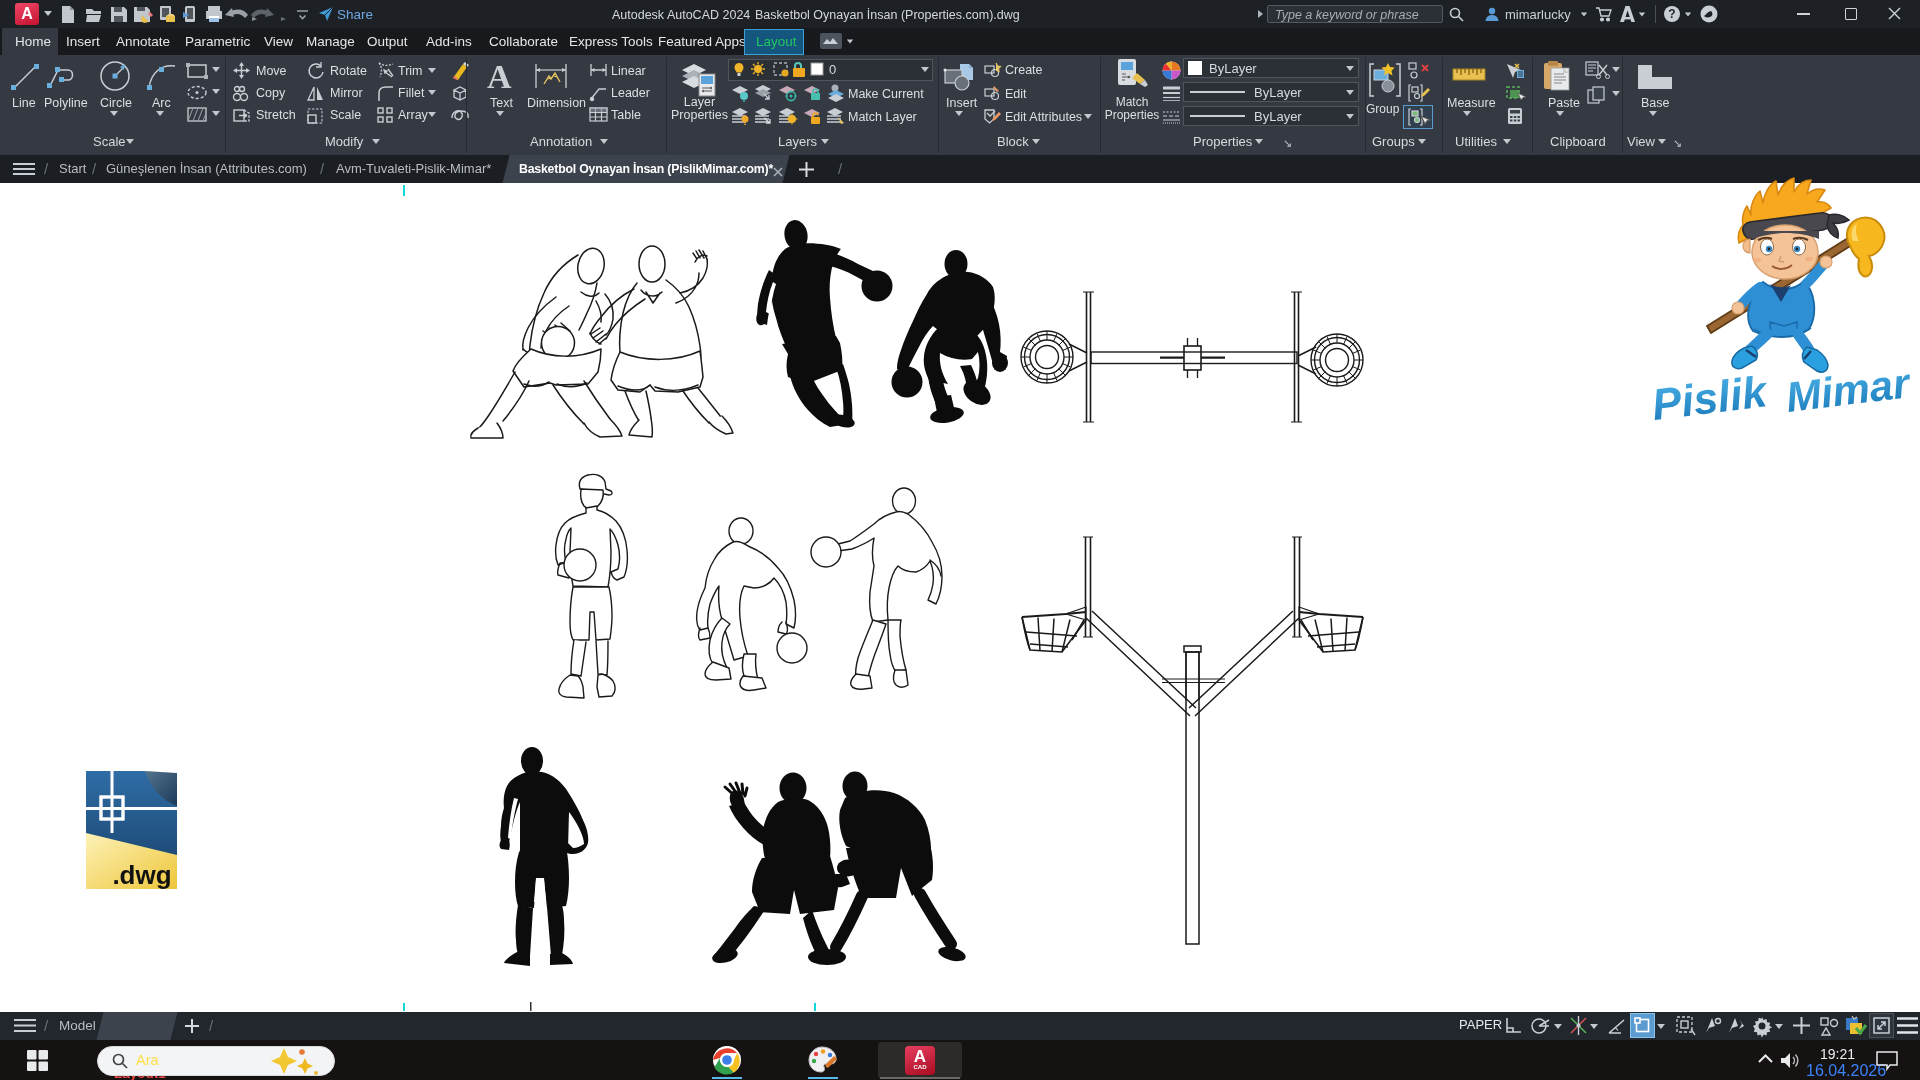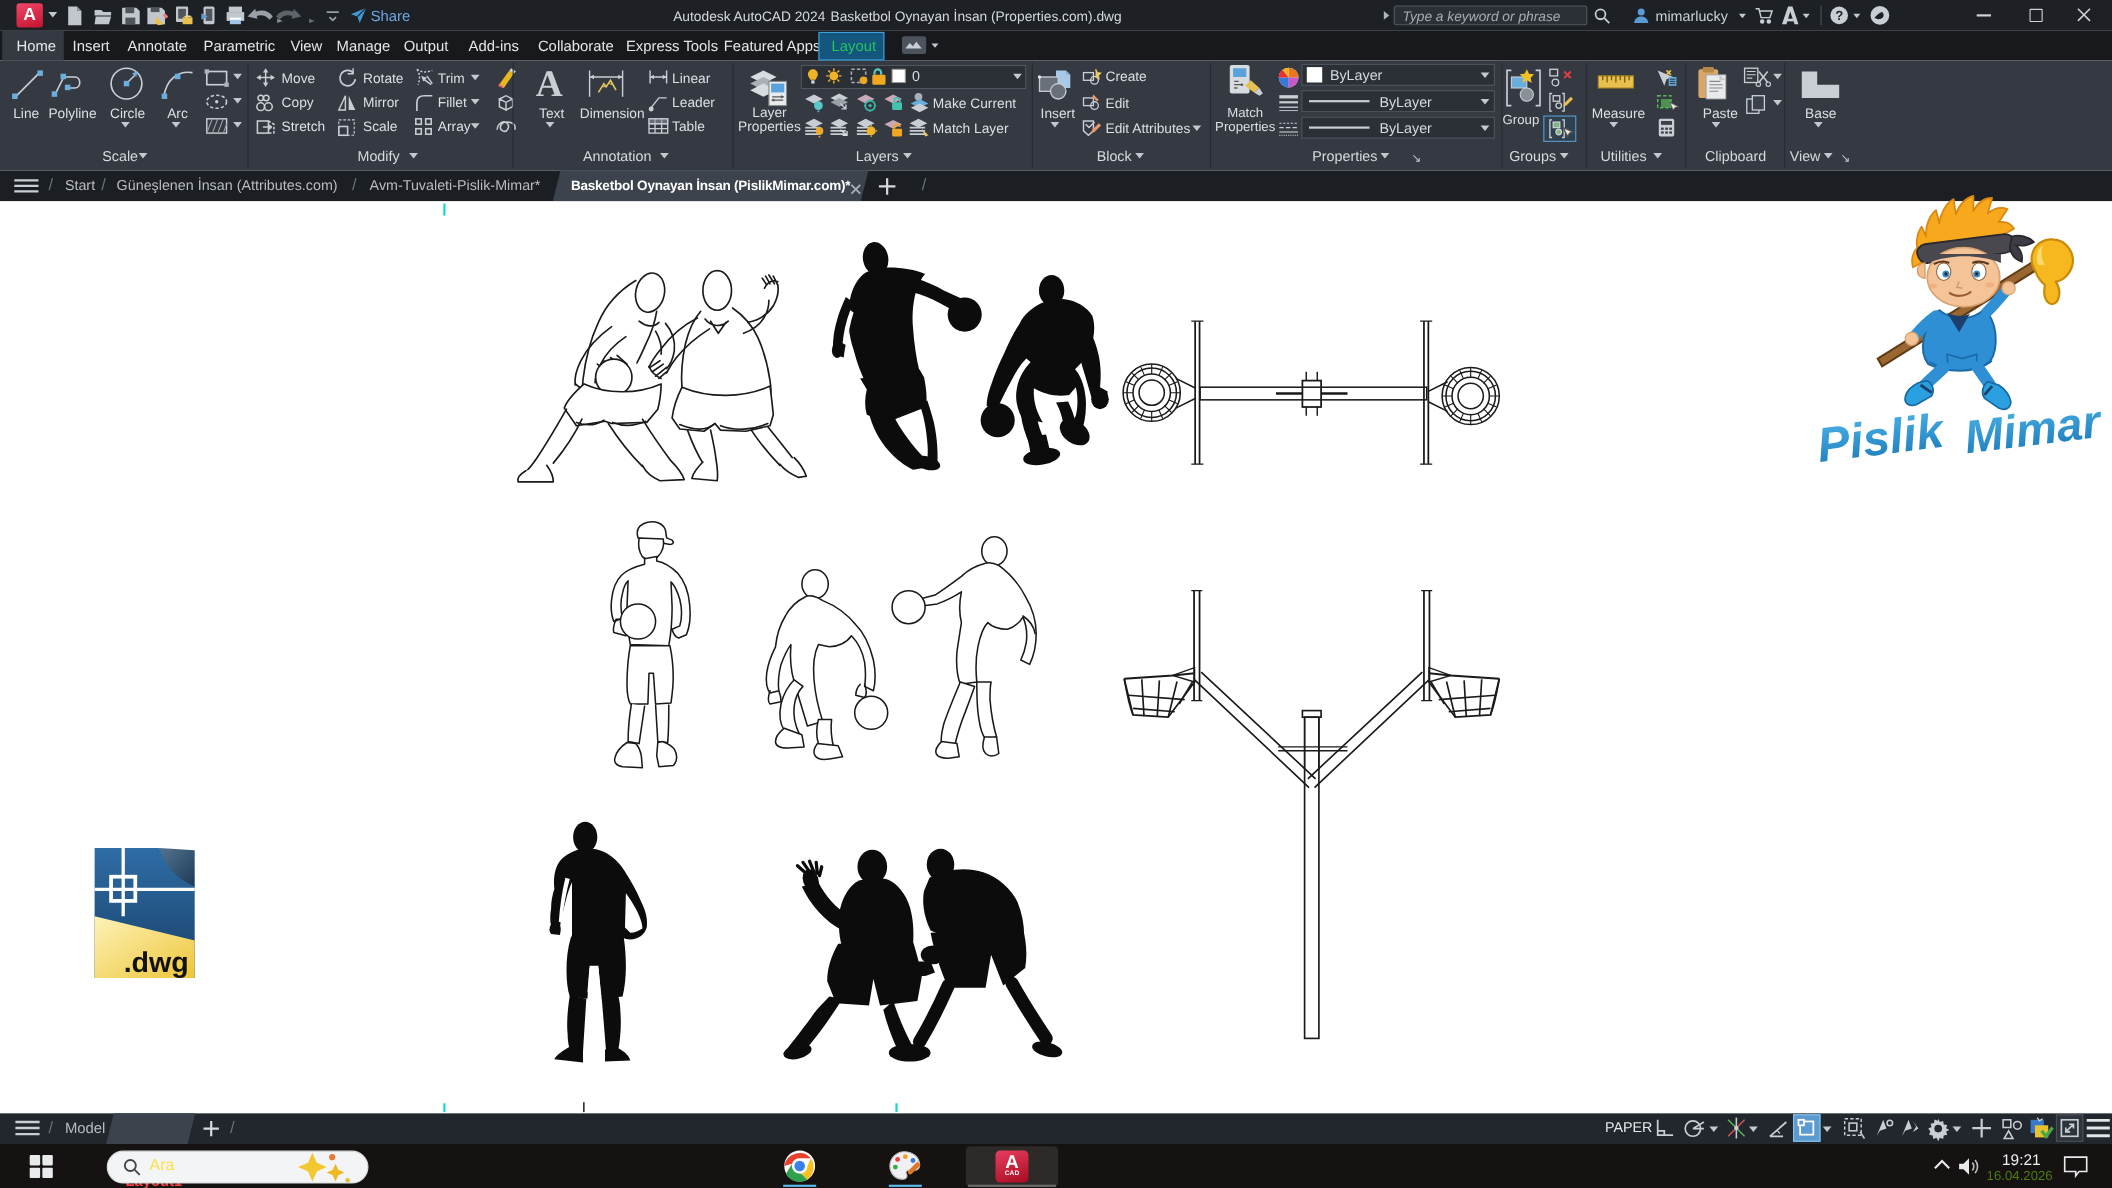--- a/index.html
+++ b/index.html
@@ -978,17 +978,17 @@
  <div class="abs" style="left:880px;top:1076.5px;width:80px;height:2.5px;background:#6a6a6a"></div>
 
  <svg style="left:1757px;top:1053px" width="17" height="12" viewBox="0 0 17 12" fill="none" stroke="#e8eaec" stroke-width="2">
       <path d="M2 9 L8.5 2.5 15 9"></path>
     </svg>
  <svg style="left:1779px;top:1051px" width="22" height="19" viewBox="0 0 22 19">
       <path d="M2 7 h4 l5 -5 v15 l-5 -5 H2 z" fill="#e8eaec"></path>
       <path d="M14 6 a5 5 0 0 1 0 7 M16.5 3.5 a9 9 0 0 1 0 12" stroke="#b8babc" stroke-width="1.5" fill="none"></path>
     </svg>
  <div class="t" style="left:1820px;top:1046px;font-size:14px;color:#eceef0">19:21</div>
- <div class="t" style="left:1806px;top:1062px;font-size:12px;color:#4d7c0f">16.04.2026</div>
+ <div class="t" style="left:1806px;top:1062px;font-size:16px;color:#3b82f6">16.04.2026</div>
  <svg style="left:1876px;top:1051px" width="22" height="19" viewBox="0 0 22 19" fill="none" stroke="#e8eaec" stroke-width="1.5">
       <path d="M1 1 h20 v13 h-7 l-3 4 v-4 H1 z"></path>
     </svg>
 </div>
 
 </body></html>

